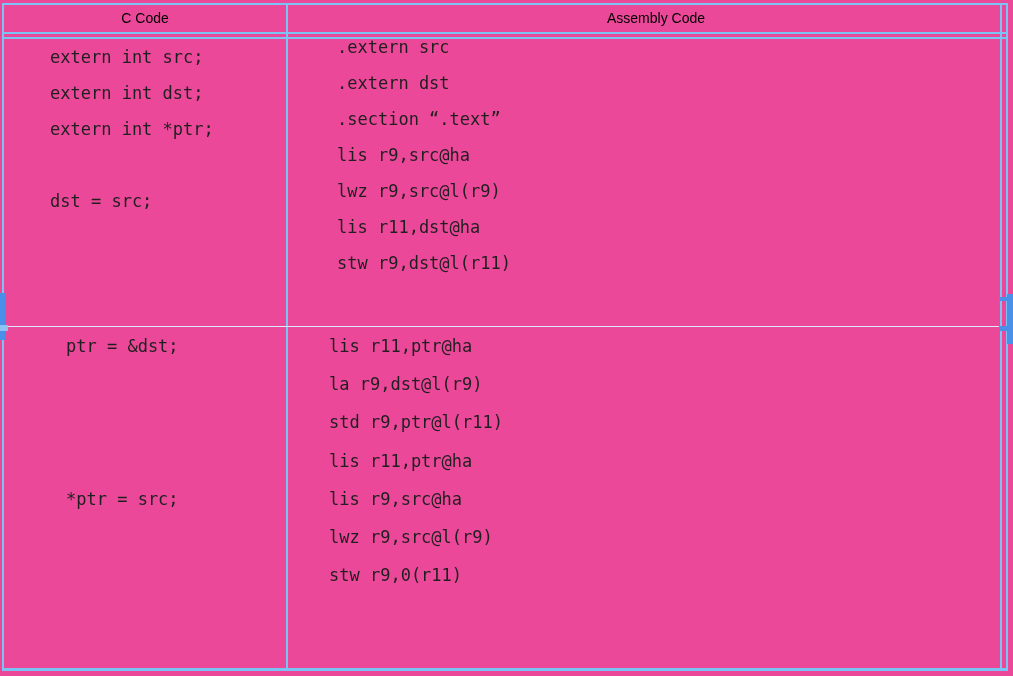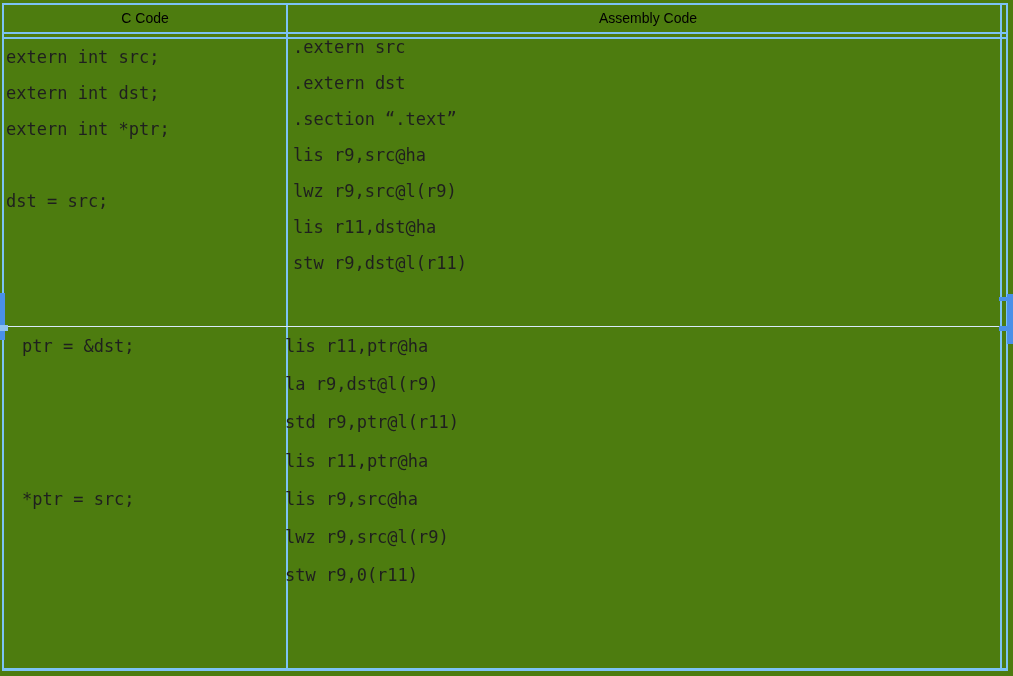--- a/index.html
+++ b/index.html
@@ -1,33 +1,33 @@
 <!DOCTYPE html>
 <html><head>
 <meta charset="utf-8">
 <style>
   html,body{margin:0;padding:0;background:#ffffff;}
   #screen{
     position:relative;
     width:1013px;height:676px;
-    background:#4d7c0f;
+    background:#ec4899;
     overflow:hidden;
     font-family:"DejaVu Sans Mono", monospace;
   }
   .bline{position:absolute;background:#7cc3f5;}
   .bline-faint{position:absolute;background:#d9eafa;}
   .accent{position:absolute;background:#4a90e8;}
   .accent-light{position:absolute;background:#8fc2f2;}
   .hdr{
     position:absolute;top:3px;height:29px;
     display:flex;align-items:center;justify-content:center;
     font-family:"Liberation Sans", sans-serif;
     font-size:14px;color:#000000;
   }
-  .cell{position:absolute;overflow:hidden;}
+  .cell{position:absolute;overflow:hidden;margin-left:44px;}
   .line{
     white-space:pre;
     color:#1f1f1f;
     font-size:17px;
   }
   .r2 .line{height:36px;line-height:36px;}
   .r3 .line{height:38.2px;line-height:38.2px;}
 </style>
 </head>
 <body>
@@ -46,21 +46,21 @@
 
   <div class="accent" style="left:0px;top:293px;width:5px;height:47px;"></div>
   <div class="accent-light" style="left:0px;top:325px;width:8px;height:6px;"></div>
   <div class="accent" style="left:1007px;top:294px;width:6px;height:50px;"></div>
   <div class="accent" style="left:999px;top:297px;width:14px;height:4px;"></div>
   <div class="accent" style="left:999px;top:326px;width:14px;height:5px;"></div>
 
   <div class="hdr" style="left:4px;width:282px;">
     <span>C Code</span>
   </div>
-  <div class="hdr" style="left:292px;width:712px;">
+  <div class="hdr" style="left:300px;width:712px;">
     <span>Assembly Code</span>
   </div>
 
   <div class="cell r2" style="left:6px;top:39px;width:278px;height:288px;">
     <div class="line">extern int src;</div>
     <div class="line">extern int dst;</div>
     <div class="line">extern int *ptr;</div>
     <div class="line"></div>
     <div class="line">dst = src;</div>
     <div class="line"></div>

